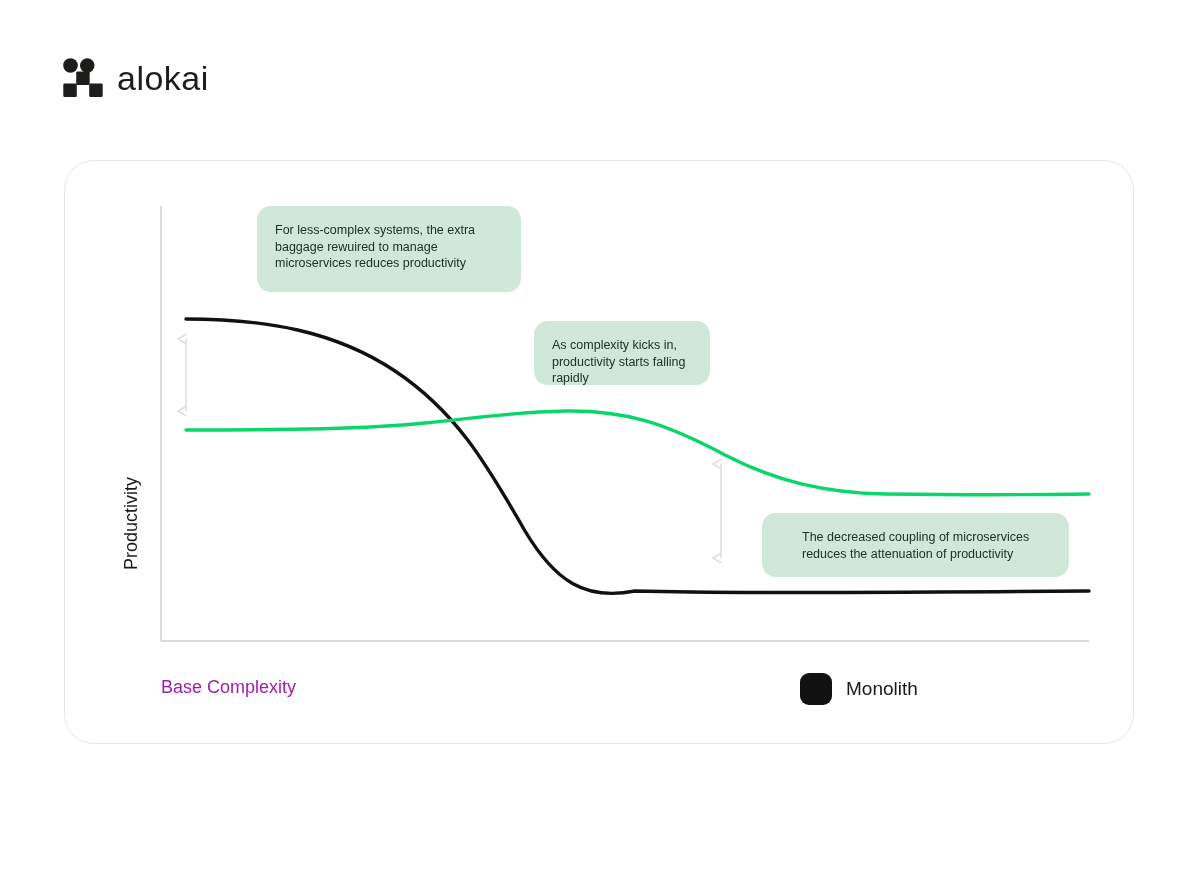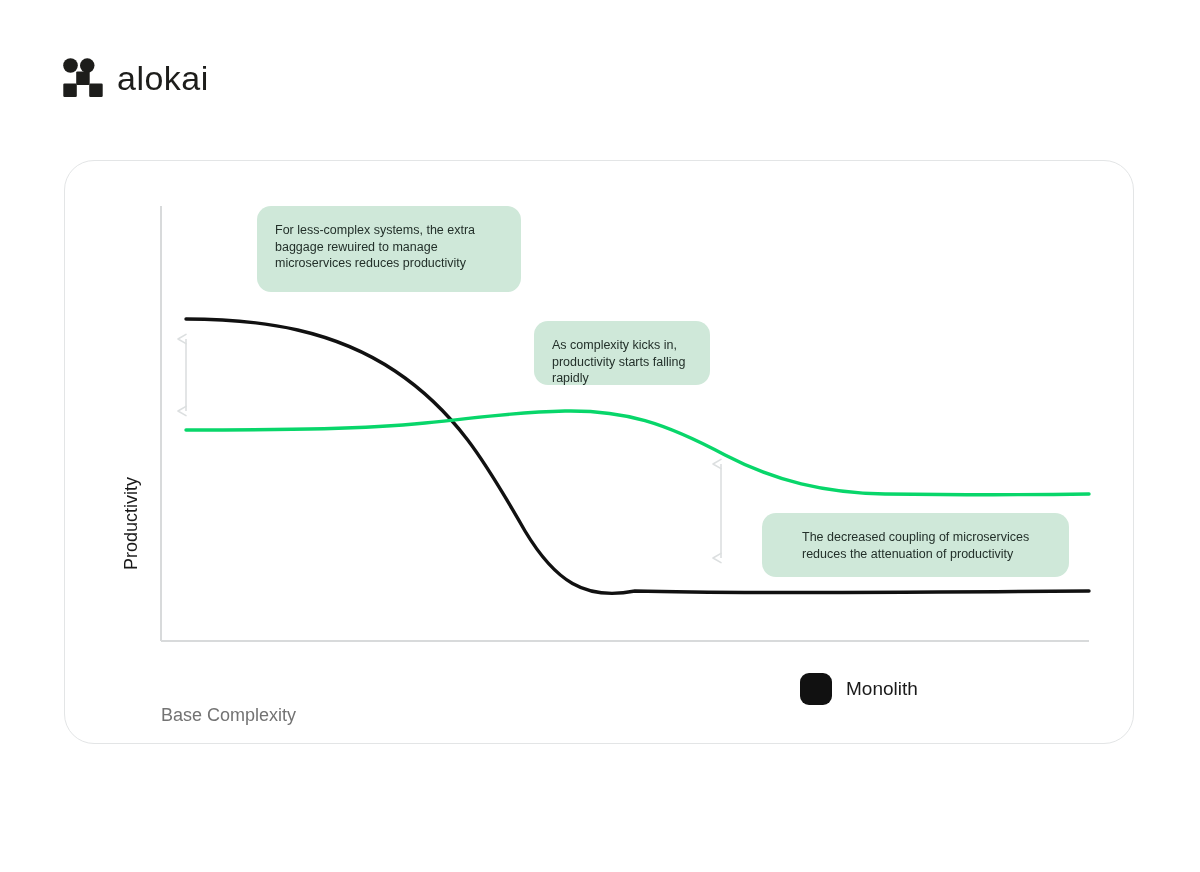--- a/index.html
+++ b/index.html
@@ -90,23 +90,22 @@
     transform-origin: center center;
     font-size: 18px;
     color: #1a1a1a;
     white-space: nowrap;
   }
   .x-axis-label {
     position: absolute;
     left: 96px;
     top: 516px;
     font-size: 18px;
-    color: #737373;
+    color: #a21caf;
     white-space: nowrap;
-    margin-top: 28px;
   }
 
   
   .legend {
     position: absolute;
     left: 735px;
     top: 512px;
     display: flex;
     align-items: center;
     gap: 32px;

